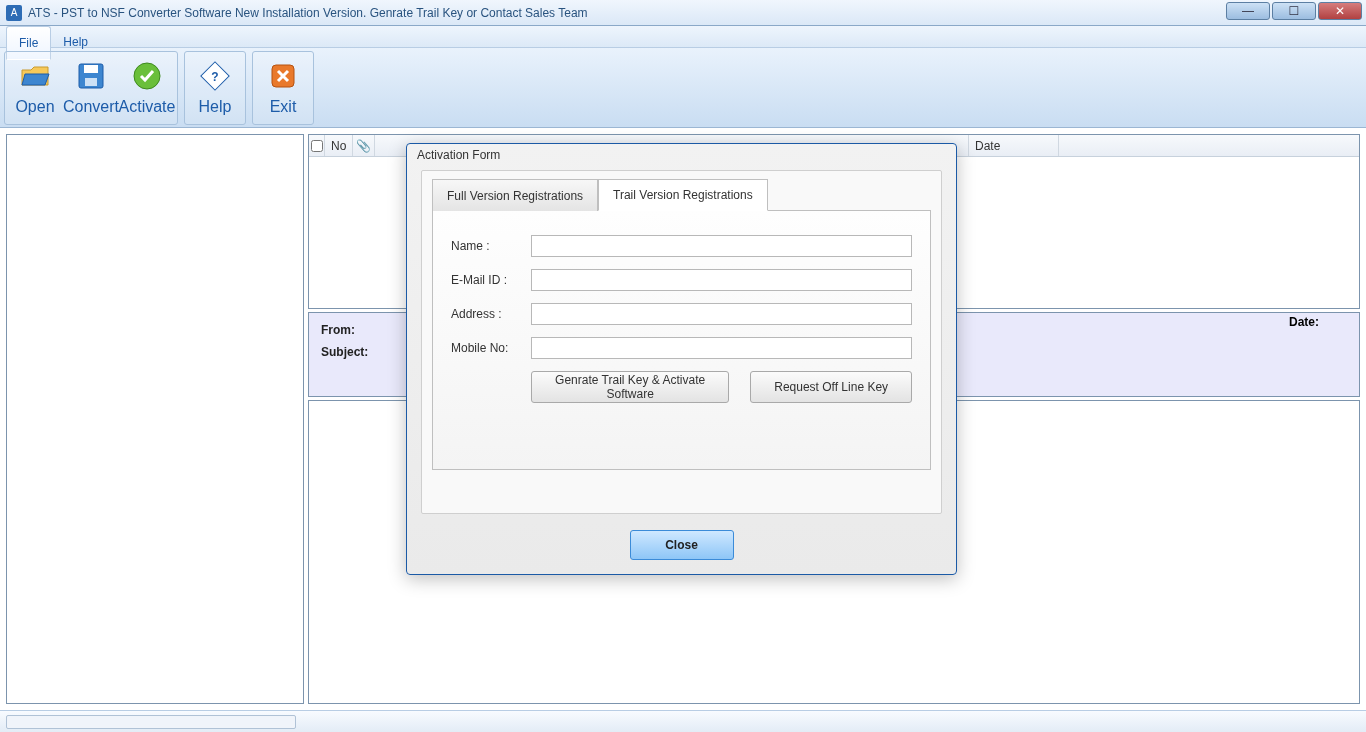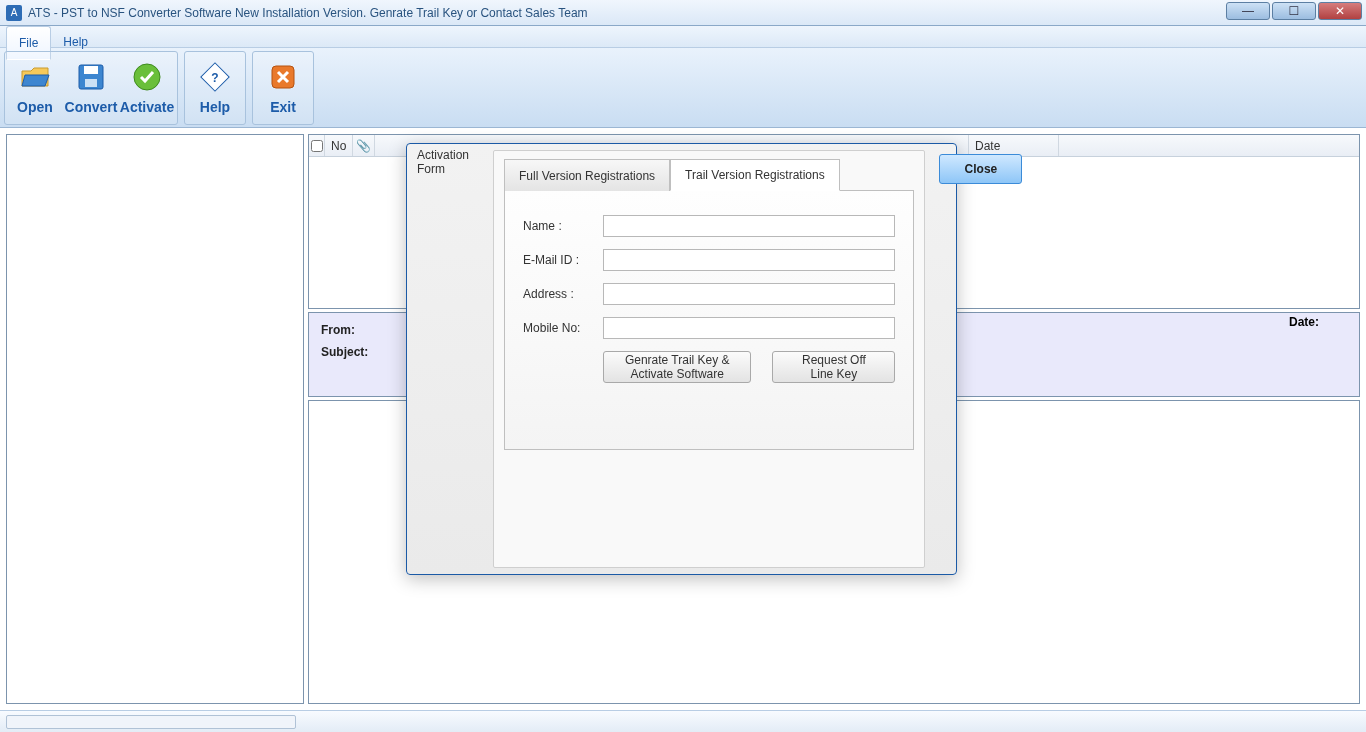--- a/index.html
+++ b/index.html
@@ -28,21 +28,21 @@
   
   .ribbon {
     height:80px;
     background: linear-gradient(#e9f2fc, #c9ddf2);
     border-bottom:1px solid #9bb6d3;
     display:flex; align-items:center; padding:4px;
   }
   .ribbon-group { display:flex; gap:0; border:1px solid #a8c2dd; border-radius:3px; background:rgba(255,255,255,0.15); padding:2px;}
   .ribbon-sep { width:6px; }
   .ribbon-btn { width:56px; height:68px; display:flex; flex-direction:column; align-items:center; justify-content:center; gap:6px; border-radius:3px; }
-  .ribbon-btn .label { color:#1d5ca9; font-size:14px;font-weight:bold; }
+  .ribbon-btn .label { color:#1d5ca9; font-size:16px; }
   .r-icon { width:32px; height:32px; display:flex; align-items:center; justify-content:center; }
 
   
   .workspace { position:absolute; top:128px; left:0; right:0; bottom:22px; background:#fff; display:flex;justify-content:center; }
   .left-pane { width:298px; border:1px solid #7c94ad; margin:6px 2px 6px 6px; margin-top:6px; background:#fff; }
   .right-area { flex:1; margin:6px 6px 6px 2px; display:flex; flex-direction:column; gap:3px;}
   .grid-pane { height:175px; border:1px solid #7c94ad; background:#fff; }
   .grid-header { height:22px; background: linear-gradient(#f7f9fc,#e9eef5); border-bottom:1px solid #c7d1dc; display:flex; align-items:center;}
   .gh-cell { border-right:1px solid #d0d8e1; height:100%; display:flex; align-items:center; padding:0 6px; color:#333;}
   .gh-check { width:16px; justify-content:center; padding:0;}
@@ -56,36 +56,36 @@
   
   .statusbar { position:absolute; left:0; right:0; bottom:0; height:22px; background:linear-gradient(#f8fbff,#e3ecf6); border-top:1px solid #b8cde4; display:flex; align-items:center; padding:2px 6px;}
   .status-seg { width:290px; height:14px; border:1px solid #b0c2d6; border-radius:2px; background:#f0f4fa;}
 
   
   .modal {
     position:absolute; left:406px; top:143px; width:551px; height:432px;
     background: linear-gradient(#f2f2f2,#eaeaea);
     border:1px solid #1b5aa6;
     border-radius:4px; box-shadow: 0 4px 18px rgba(0,0,0,0.25);
-    display:flex; flex-direction:row;
+    display:flex; flex-direction:column;
   }
   .modal-title { height:20px; padding:4px 10px 0 10px; color:#333;}
   .modal-body { margin:6px 14px; flex:1; border:1px solid #cfcfcf; background:#f9f9f9; border-radius:2px; padding:8px 10px 14px 10px;}
   .tab-strip { display:flex; }
   .tab { height:32px; padding:0 14px; display:flex; align-items:center; border:1px solid #bfbfbf; border-bottom:none; background:linear-gradient(#f7f7f7,#e4e4e4); color:#333; margin-right:0px;}
   .tab.active { background:#fff; border-bottom:1px solid #fff; position:relative; z-index:2;}
   .tab-panel { border:1px solid #bfbfbf; background:#fff; padding:24px 18px 20px 18px; margin-top:-1px; min-height:260px; background:linear-gradient(#fefefe,#f4f4f4);}
   .form-row { display:flex; align-items:center; margin-bottom:12px;}
   .form-label { width:80px; color:#333; }
   .form-input { flex:1; height:22px; border:1px solid #b8b8b8; background:#fff; padding:0 4px;}
   .btn-row { display:flex; gap:21px; margin-left:80px; margin-top:8px;}
   .push-btn { height:32px; padding:0 16px; border:1px solid #a9a9a9; border-radius:3px;
     background:linear-gradient(#fbfbfb,#e3e3e3); color:#333;}
   .modal-footer { display:flex; justify-content:center; padding:10px 0 14px 0;}
-  .close-btn { width:83px; height:30px; border:1px solid #3b8bd8; border-radius:3px;
+  .close-btn { width:104px; height:30px; border:1px solid #3b8bd8; border-radius:3px;
     background:linear-gradient(#cfe8ff,#8ec6f7); font-weight:bold; color:#222;}
 </style>
 </head>
 <body>
 
 <div class="titlebar">
   <div class="app-icon">A</div>
   <div class="title-text">ATS - PST to NSF Converter Software New Installation Version. Genrate Trail Key or Contact Sales Team</div>
   <div class="win-controls">
     <div class="win-btn">

